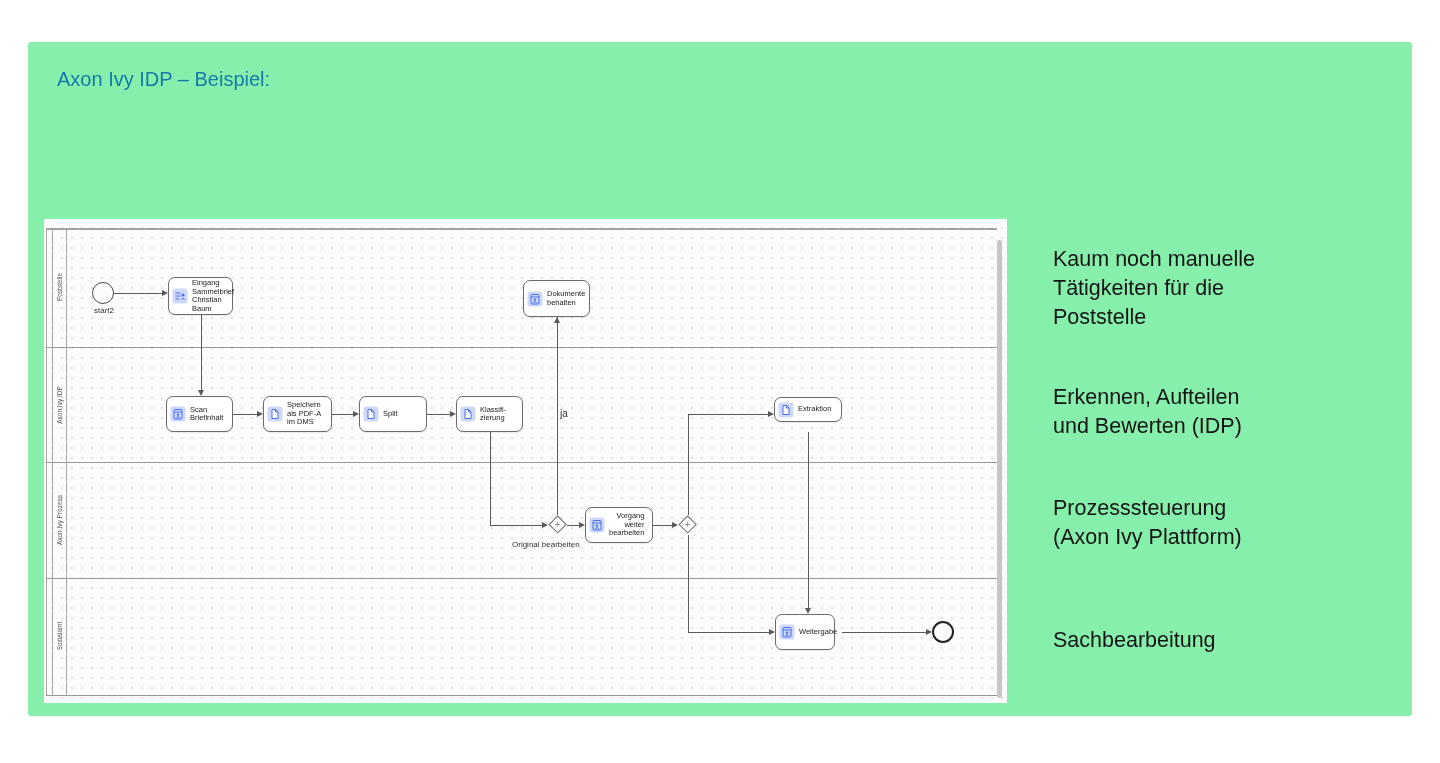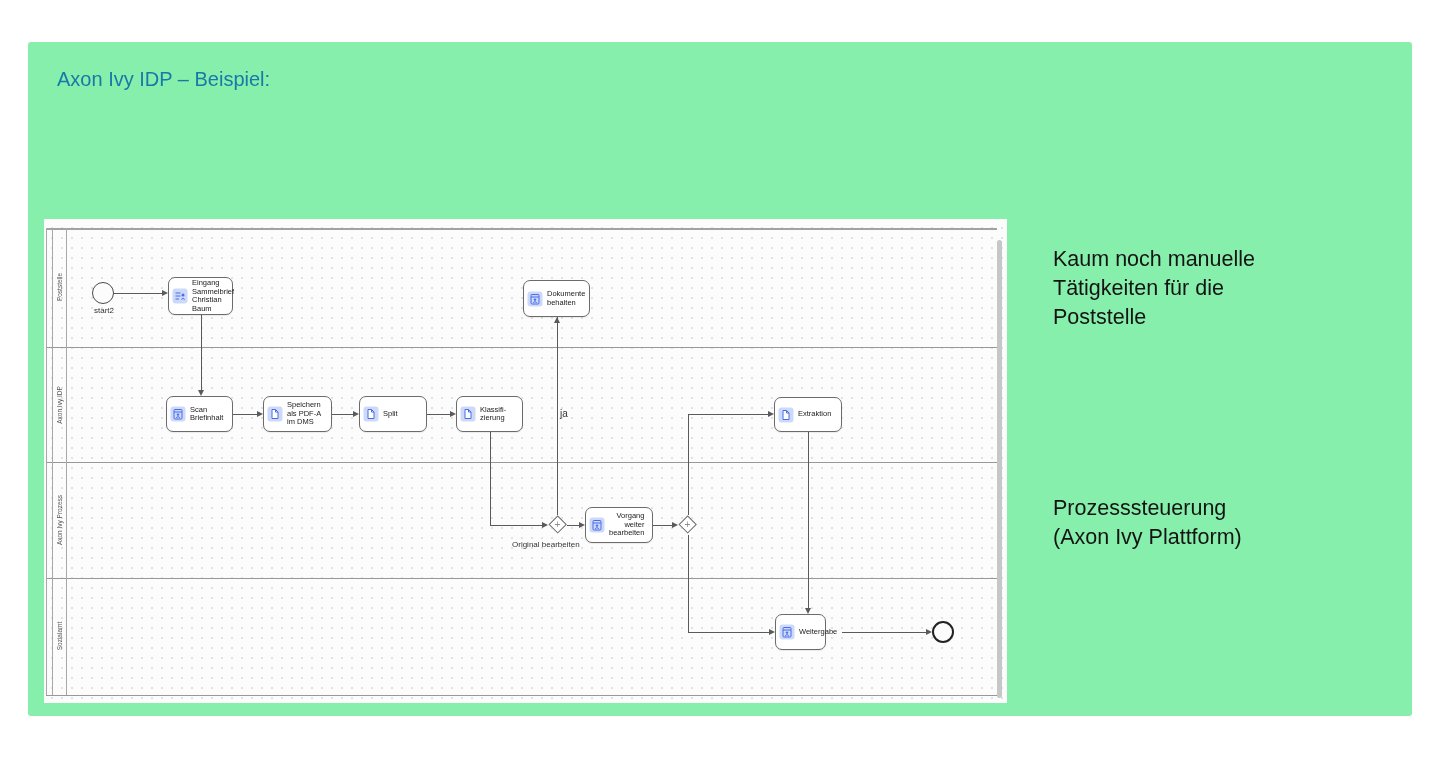--- a/index.html
+++ b/index.html
@@ -195,21 +195,21 @@
 
     <div class="task" style="left:412px; top:177px; width:67px; height:36px;">
       <svg width="16" height="16" viewBox="0 0 16 16">
         <rect x="0.5" y="0.5" width="15" height="15" rx="3" fill="#cdd9f8"></rect>
         <path d="M5 3.5 h3.5 l2.5 2.5 v6.5 h-6 z" fill="#ffffff" stroke="#4a6ce8" stroke-width="1"></path>
         <path d="M8.5 3.5 v2.5 h2.5" fill="none" stroke="#4a6ce8" stroke-width="1"></path>
       </svg>
       <span class="lbl">Klassifi-<br>zierung</span>
     </div>
 
-    <div class="task" style="left:730px; top:178px; width:68px; height:35px;">
+    <div class="task" style="left:730px; top:178px; width:68px; height:25px;">
       <svg width="16" height="16" viewBox="0 0 16 16">
         <rect x="0.5" y="0.5" width="15" height="15" rx="3" fill="#cdd9f8"></rect>
         <path d="M5 3.5 h3.5 l2.5 2.5 v6.5 h-6 z" fill="#ffffff" stroke="#4a6ce8" stroke-width="1"></path>
         <path d="M8.5 3.5 v2.5 h2.5" fill="none" stroke="#4a6ce8" stroke-width="1"></path>
       </svg>
       <span class="lbl">Extraktion</span>
     </div>
 
     <div class="task" style="left:541px; top:288px; width:68px; height:36px;text-align:right;">
       <svg width="16" height="16" viewBox="0 0 16 16">
@@ -217,21 +217,21 @@
         <g stroke="#4a6ce8" stroke-width="1" fill="none">
           <rect x="4" y="3.5" width="8" height="9.5" rx="1"></rect>
             <line x1="4" y1="6" x2="12" y2="6"></line>
           <path d="M6.2 11.6 Q8 9.6 9.8 11.6"></path>
         </g>
         <circle cx="8" cy="8.6" r="1.2" fill="#4a6ce8"></circle>
       </svg>
       <span class="lbl">Vorgang<br>weiter<br>bearbeiten</span>
     </div>
 
-    <div class="task" style="left:731px; top:395px; width:51px; height:36px;">
+    <div class="task" style="left:731px; top:395px; width:60px; height:36px;">
       <svg width="16" height="16" viewBox="0 0 16 16">
         <rect x="0.5" y="0.5" width="15" height="15" rx="3" fill="#cdd9f8"></rect>
         <g stroke="#4a6ce8" stroke-width="1" fill="none">
           <rect x="4" y="3.5" width="8" height="9.5" rx="1"></rect>
             <line x1="4" y1="6" x2="12" y2="6"></line>
           <path d="M6.2 11.6 Q8 9.6 9.8 11.6"></path>
         </g>
         <circle cx="8" cy="8.6" r="1.2" fill="#4a6ce8"></circle>
       </svg>
       <span class="lbl">Weitergabe</span>
@@ -243,15 +243,17 @@
     </div>
     <div class="gw" style="left:634px; top:296px;">
       <div class="diamond"></div>
       <span class="plus">+</span>
     </div>
 
     <div class="scrollbar"></div>
   </div>
 
   <div class="ann" style="top:203px;">Kaum noch manuelle<br>Tätigkeiten für die<br>Poststelle</div>
+  <div class="ann" style="top:341px;">Erkennen, Aufteilen<br>und Bewerten (IDP)</div>
   <div class="ann" style="top:452px;">Prozesssteuerung<br>(Axon Ivy Plattform)</div>
+  <div class="ann" style="top:584px;">Sachbearbeitung</div>
 
 </div>
 
 </body></html>

